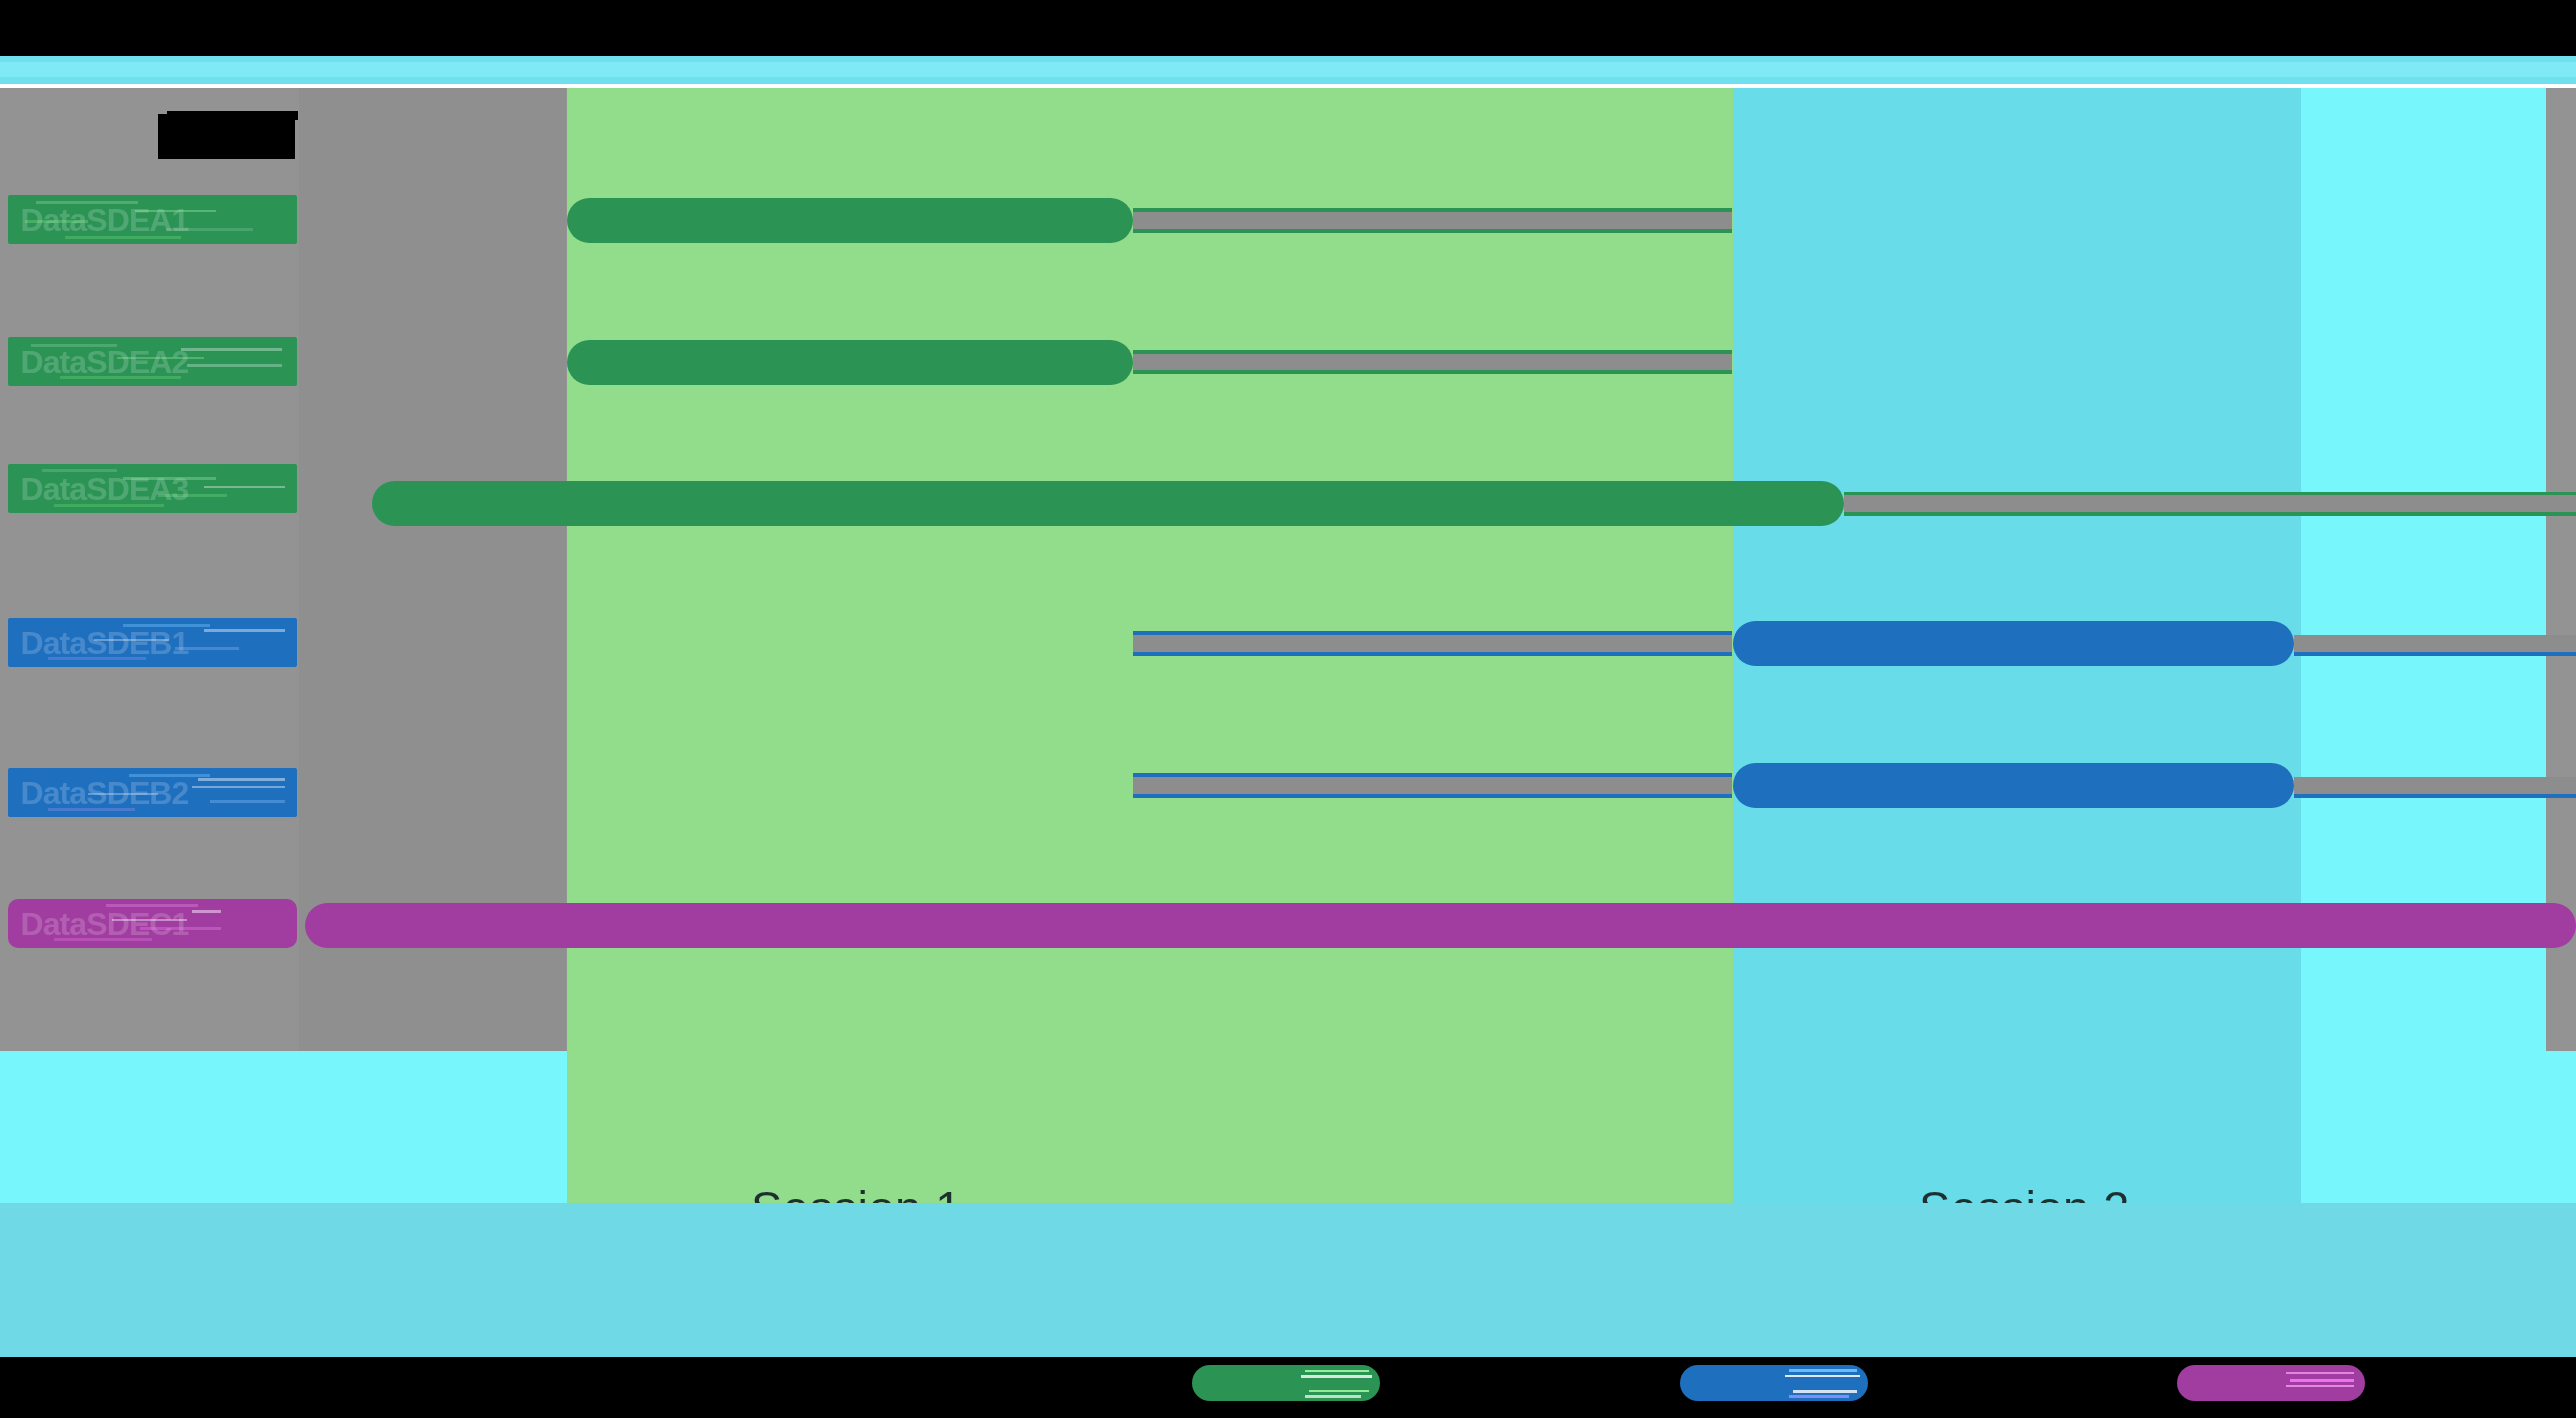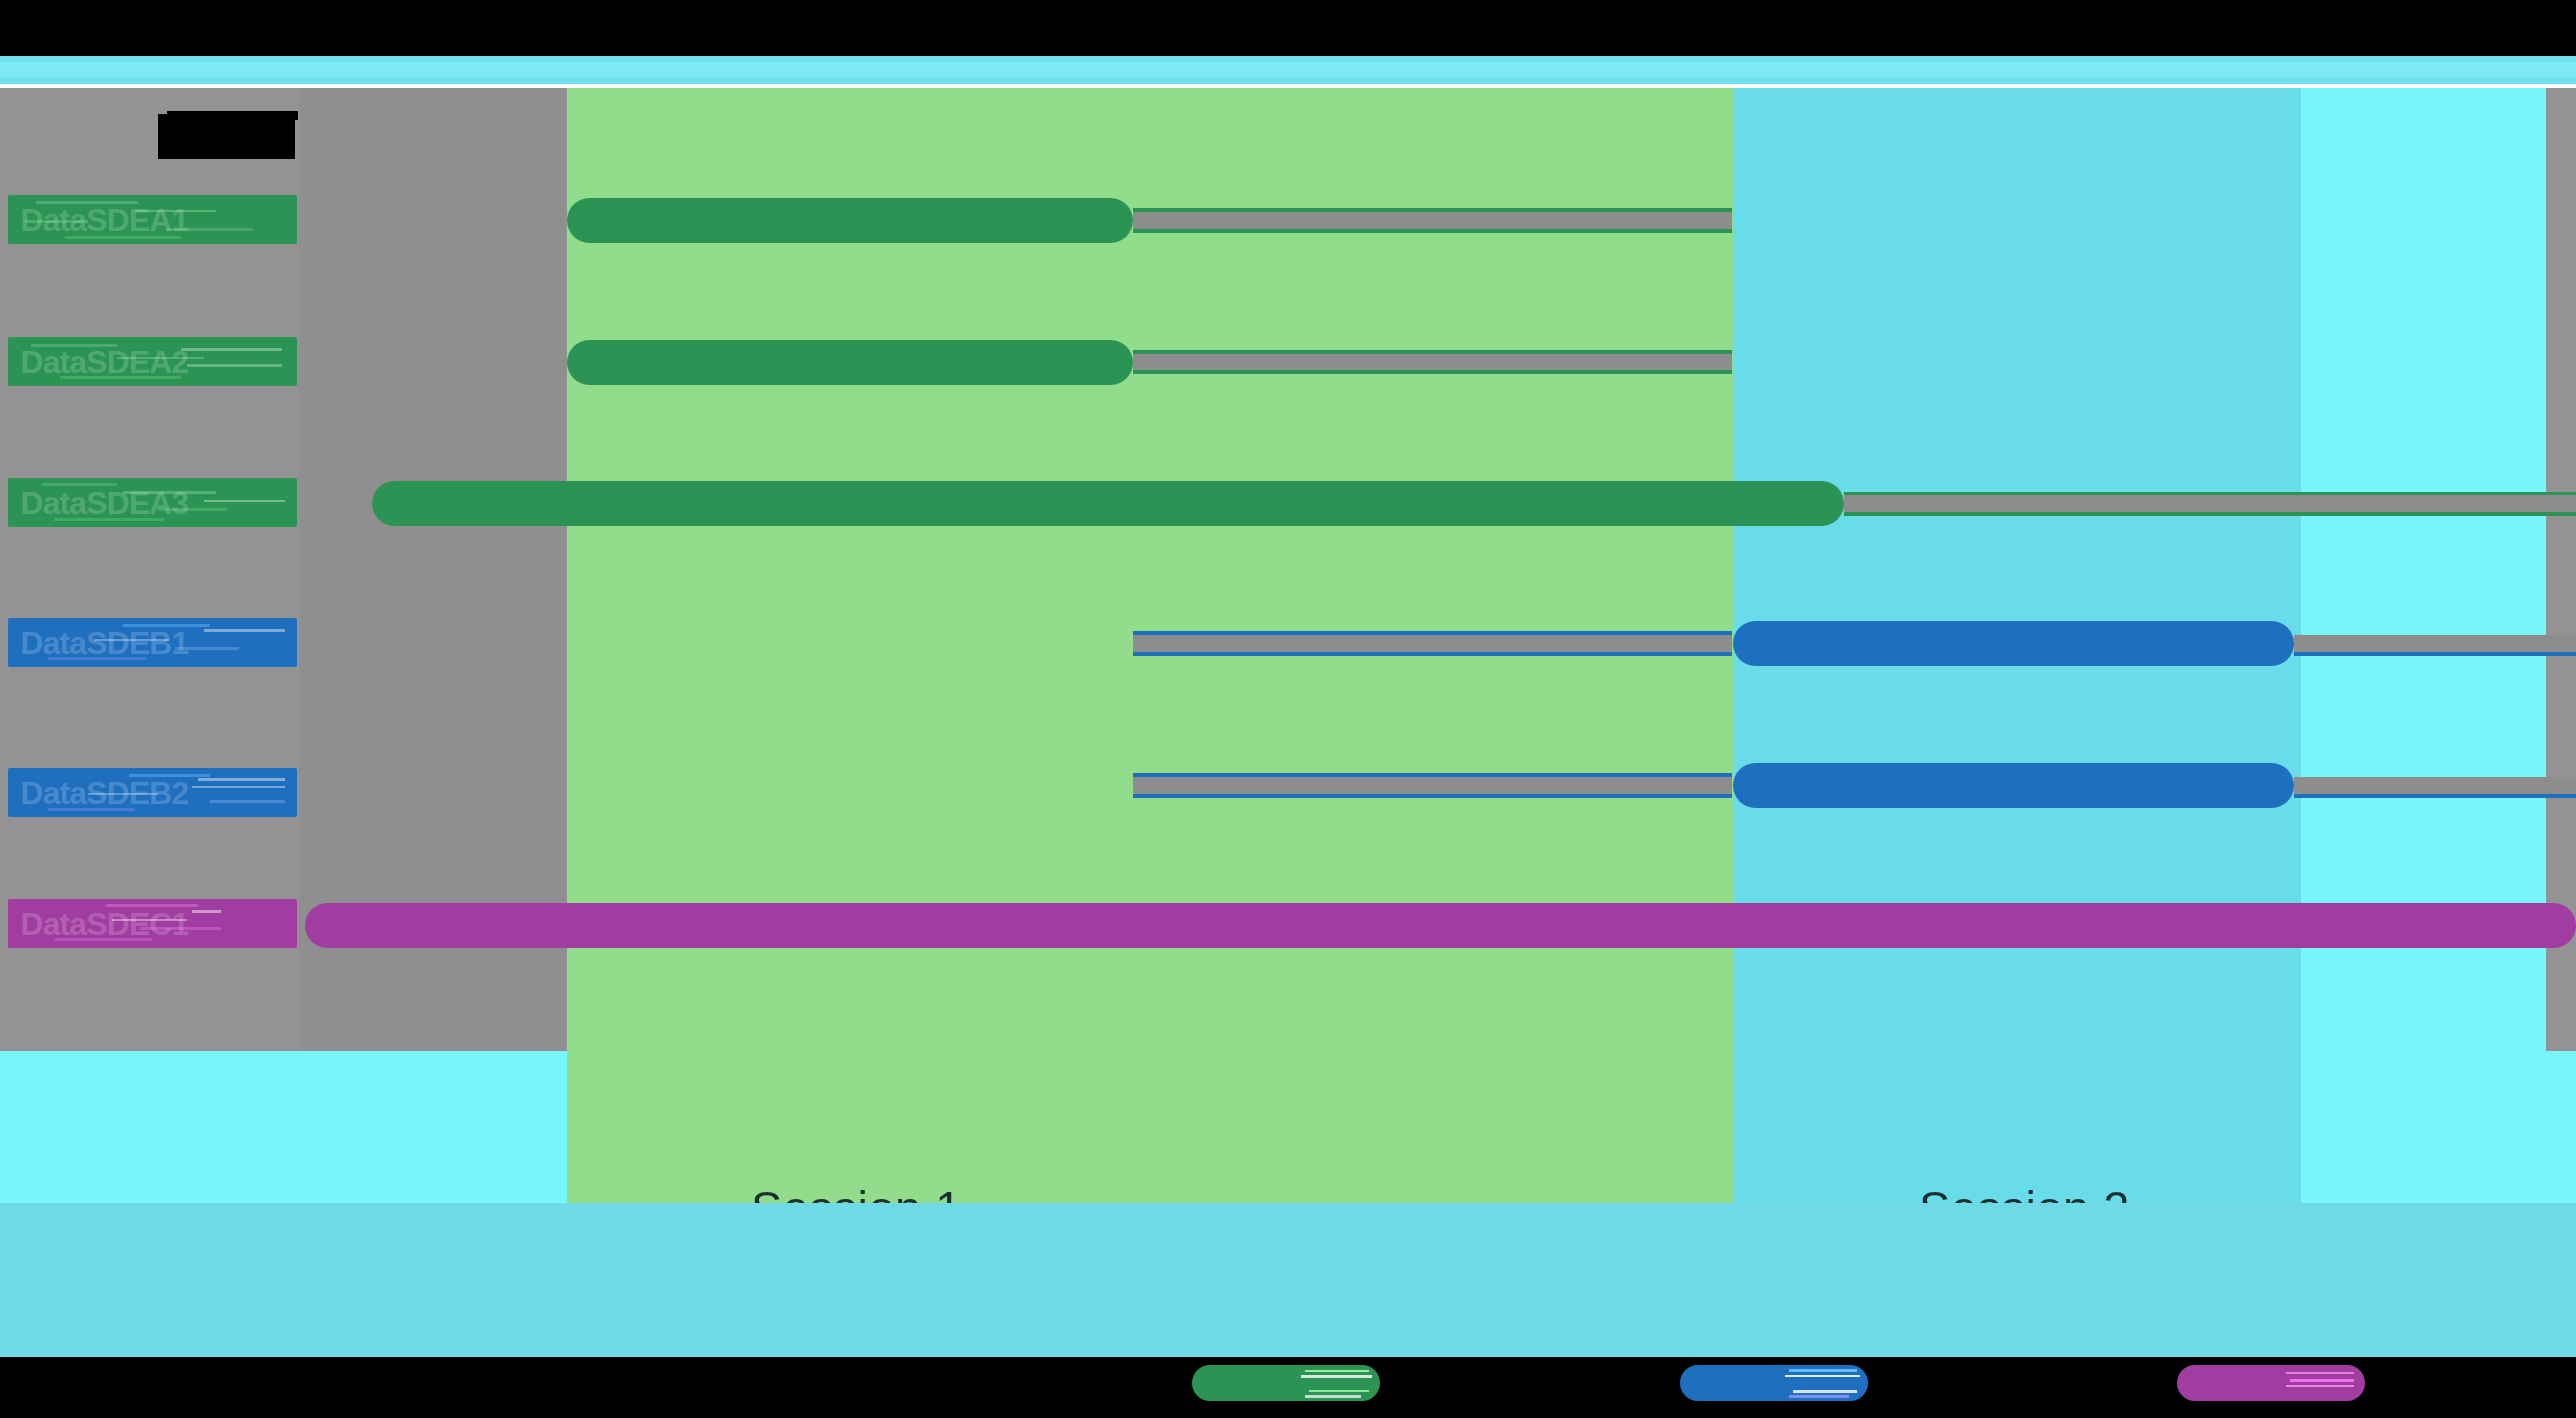--- a/index.html
+++ b/index.html
@@ -171,21 +171,21 @@
     <span class="txt">DataSDEA2</span>
     <span class="glitch">
       <i class="sl" style="left:8%;top:14%;width:30%;background:rgba(255,255,255,.3);"></i>
       <i class="sl" style="left:60%;top:22%;width:35%;background:rgba(255,255,255,.6);"></i>
       <i class="sl" style="left:38%;top:40%;width:30%;background:rgba(190,255,190,.5);"></i>
       <i class="sl" style="left:62%;top:56%;width:33%;background:rgba(255,255,255,.5);"></i>
       <i class="sl" style="left:18%;top:80%;width:42%;background:rgba(140,255,140,.4);"></i>
     </span>
   </div>
 
-  <div class="chip green" style="top:390px;">
+  <div class="chip green" style="top:376px;">
     <span class="txt">DataSDEA3</span>
     <span class="glitch">
       <i class="sl" style="left:12%;top:10%;width:26%;background:rgba(255,255,255,.28);"></i>
       <i class="sl" style="left:40%;top:26%;width:32%;background:rgba(200,255,200,.5);"></i>
       <i class="sl" style="left:68%;top:44%;width:28%;background:rgba(255,255,255,.65);"></i>
       <i class="sl" style="left:52%;top:62%;width:24%;background:rgba(160,255,160,.4);"></i>
       <i class="sl" style="left:16%;top:82%;width:38%;background:rgba(140,255,140,.38);"></i>
     </span>
   </div>
 
@@ -205,21 +205,21 @@
     <span class="glitch">
       <i class="sl" style="left:42%;top:12%;width:28%;background:rgba(120,200,255,.7);"></i>
       <i class="sl" style="left:66%;top:20%;width:30%;background:rgba(255,255,255,.8);"></i>
       <i class="sl" style="left:64%;top:36%;width:32%;background:rgba(255,255,255,.7);"></i>
       <i class="sl" style="left:28%;top:50%;width:24%;background:rgba(255,255,255,.55);"></i>
       <i class="sl" style="left:70%;top:66%;width:26%;background:rgba(150,200,255,.6);"></i>
       <i class="sl" style="left:14%;top:82%;width:30%;background:rgba(200,160,255,.45);"></i>
     </span>
   </div>
 
-  <div class="chip magenta" style="top:811px;">
+  <div class="chip magenta" style="top:811px;border-radius:10px;">
     <span class="txt">DataSDEC1</span>
     <span class="glitch">
       <i class="sl" style="left:34%;top:10%;width:32%;background:rgba(255,170,255,.5);"></i>
       <i class="sl" style="left:64%;top:22%;width:10%;background:rgba(255,255,255,.85);"></i>
       <i class="sl" style="left:36%;top:40%;width:26%;background:rgba(255,255,255,.75);"></i>
       <i class="sl" style="left:46%;top:58%;width:28%;background:rgba(255,140,255,.55);"></i>
       <i class="sl" style="left:16%;top:80%;width:34%;background:rgba(255,160,255,.4);"></i>
     </span>
   </div>
 

